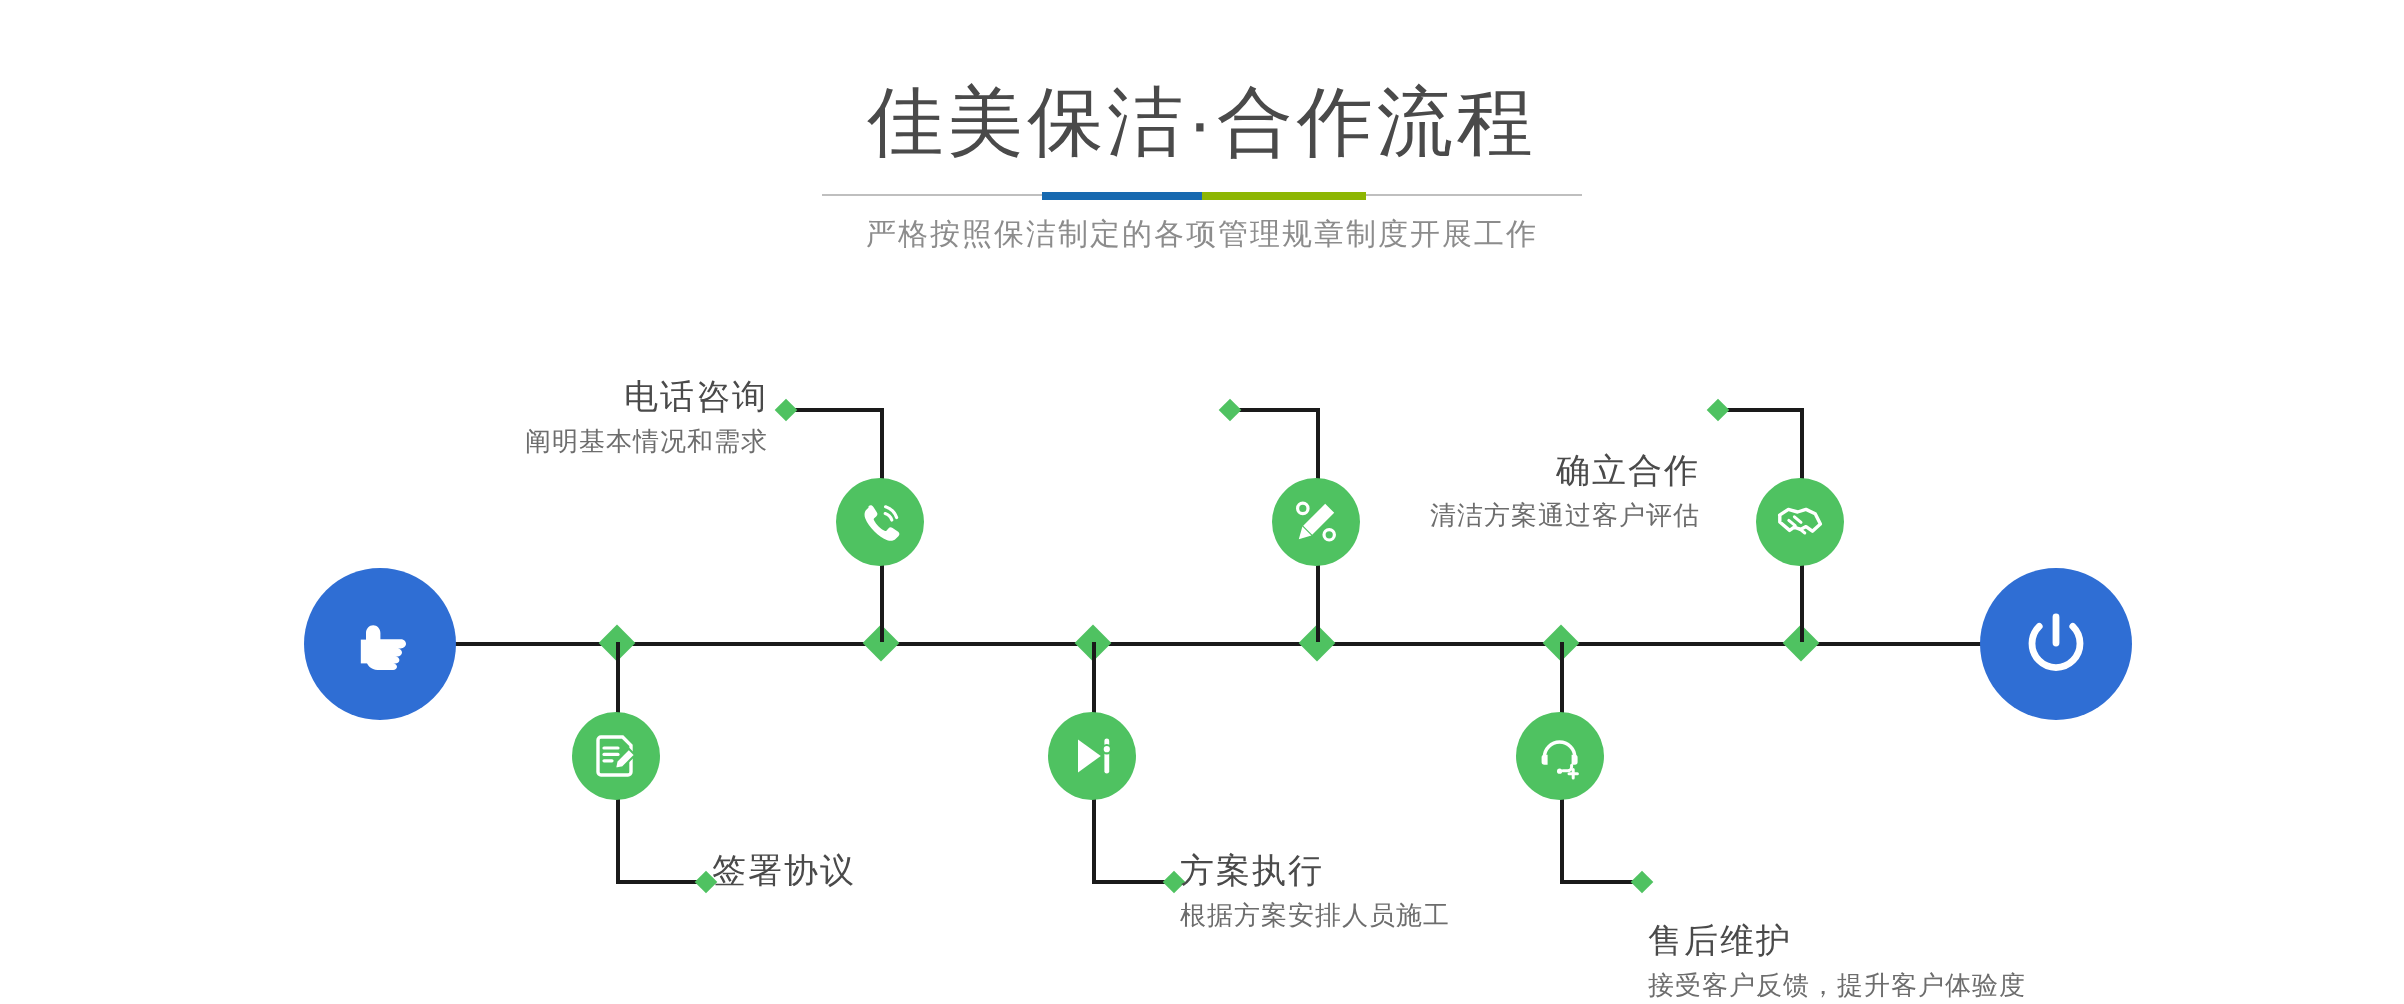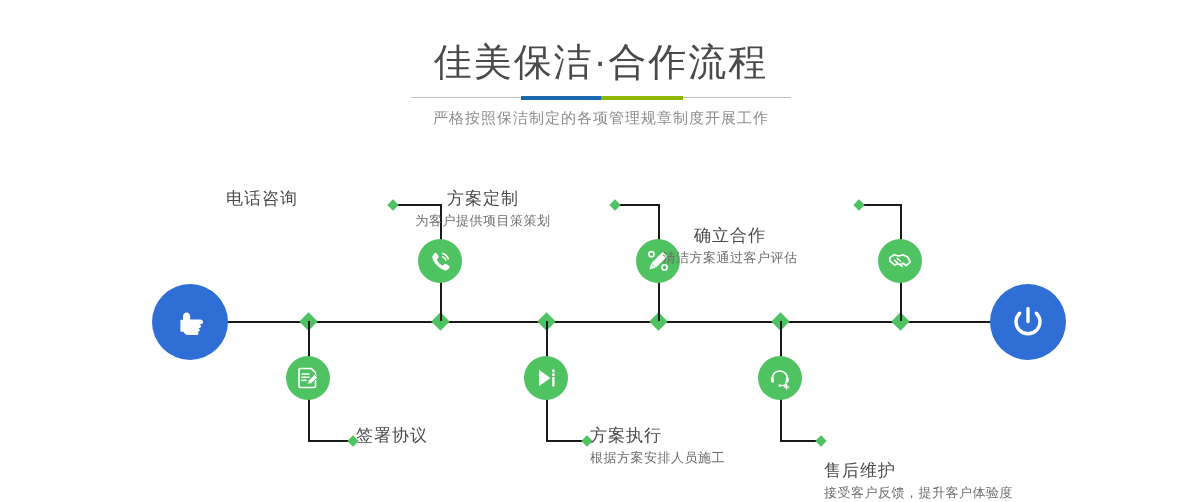--- a/index.html
+++ b/index.html
@@ -51,21 +51,21 @@
   .bullet{
     position:absolute;width:8px;height:8px;background:#4fc261;transform:rotate(45deg);
   }
 
   .circle{
     position:absolute;width:44px;height:44px;border-radius:50%;
     background:#4fc261;
   }
   .circle svg{position:absolute;left:50%;top:50%;transform:translate(-50%,-50%);}
 
-  .step-label{position:absolute;text-align:center;white-space:nowrap;}
+  .step-label{position:absolute;text-align:right;white-space:nowrap;}
   .step-label.below{text-align:left;}
   .step-title{font-size:17px;line-height:22px;color:#4a4a4a;letter-spacing:1px;}
   .step-desc{font-size:13px;line-height:22px;color:#6d6d6d;letter-spacing:0.5px;}
 </style>
 </head>
 <body>
 
 <div id="stage">
 
   <div class="header">
@@ -106,20 +106,21 @@
     <span>
       <svg width="26" height="26" viewBox="0 0 26 26">
         <path d="M7.2 5.2c.9-.9 1.9-.6 2.5.3l1.7 2.6c.5.8.4 1.5-.3 2.1l-1 .9c-.3.3-.3.6-.1 1 .5 1 1.4 2.2 2.3 3.1.9.9 2 1.7 3 2.2.4.2.8.1 1-.2l.9-1c.6-.7 1.3-.7 2.1-.2l2.6 1.7c.9.6 1.1 1.6.3 2.4l-1.3 1.3c-1.1 1.1-2.6 1.3-4.3.7-2.1-.8-4.4-2.4-6.5-4.5-2.1-2.1-3.7-4.4-4.5-6.5-.6-1.7-.4-3.2.7-4.3l1-1z" fill="#ffffff"></path>
         <path d="M15.8 5.4a8.6 8.6 0 0 1 5.5 5.4" fill="none" stroke="#ffffff" stroke-width="1.6" stroke-linecap="round"></path>
         <path d="M15.6 8.8a5.2 5.2 0 0 1 3.3 3.2" fill="none" stroke="#ffffff" stroke-width="1.6" stroke-linecap="round"></path>
       </svg>
     </span>
   </div>
   <div class="step-label" style="left:140px;top:188px;width:244px;">
     <div class="step-title">电话咨询</div>
+    <div class="step-desc">阐明基本情况和需求</div>
   </div>
 
   <div class="node" style="left:302px;top:315px;"></div>
   <div class="vline" style="left:308px;top:321px;height:120px;"></div>
   <div class="hline" style="left:308px;top:440px;width:44px;"></div>
   <div class="bullet" style="left:349px;top:437px;"></div>
   <div class="circle" style="left:286px;top:356px;">
     <span>
       <svg width="26" height="26" viewBox="0 0 26 26">
         <path d="M5.5 3.5h10.8l4.2 4.2V21a1.5 1.5 0 0 1-1.5 1.5H5.5A1.5 1.5 0 0 1 4 21V5a1.5 1.5 0 0 1 1.5-1.5z" fill="none" stroke="#ffffff" stroke-width="1.7"></path>
@@ -140,24 +141,20 @@
   <div class="bullet" style="left:611px;top:201px;"></div>
   <div class="circle" style="left:636px;top:239px;">
     <span>
       <svg width="26" height="26" viewBox="0 0 26 26">
         <path d="M17.6 3.9l4.5 4.5-11 11-4.5-4.5 11-11z" fill="#ffffff"></path>
         <path d="M6.2 15.3l4.5 4.5-6.3 1.8 1.8-6.3z" fill="#ffffff"></path>
         <circle cx="19.6" cy="19.4" r="2.6" fill="none" stroke="#ffffff" stroke-width="1.6"></circle>
         <circle cx="6.4" cy="6.2" r="2.6" fill="none" stroke="#ffffff" stroke-width="1.6"></circle>
       </svg>
     </span>
-  </div>
-  <div class="step-label" style="left:360px;top:188px;width:246px;">
-    <div class="step-title">方案定制</div>
-    <div class="step-desc">为客户提供项目策策划</div>
   </div>
 
   <div class="node" style="left:540px;top:315px;"></div>
   <div class="vline" style="left:546px;top:321px;height:120px;"></div>
   <div class="hline" style="left:546px;top:440px;width:40px;"></div>
   <div class="bullet" style="left:583px;top:437px;"></div>
   <div class="circle" style="left:524px;top:356px;">
     <span>
       <svg width="26" height="26" viewBox="0 0 26 26">
         <path d="M6 4.8L17.4 13 6 21.2V4.8z" fill="#ffffff"></path>

